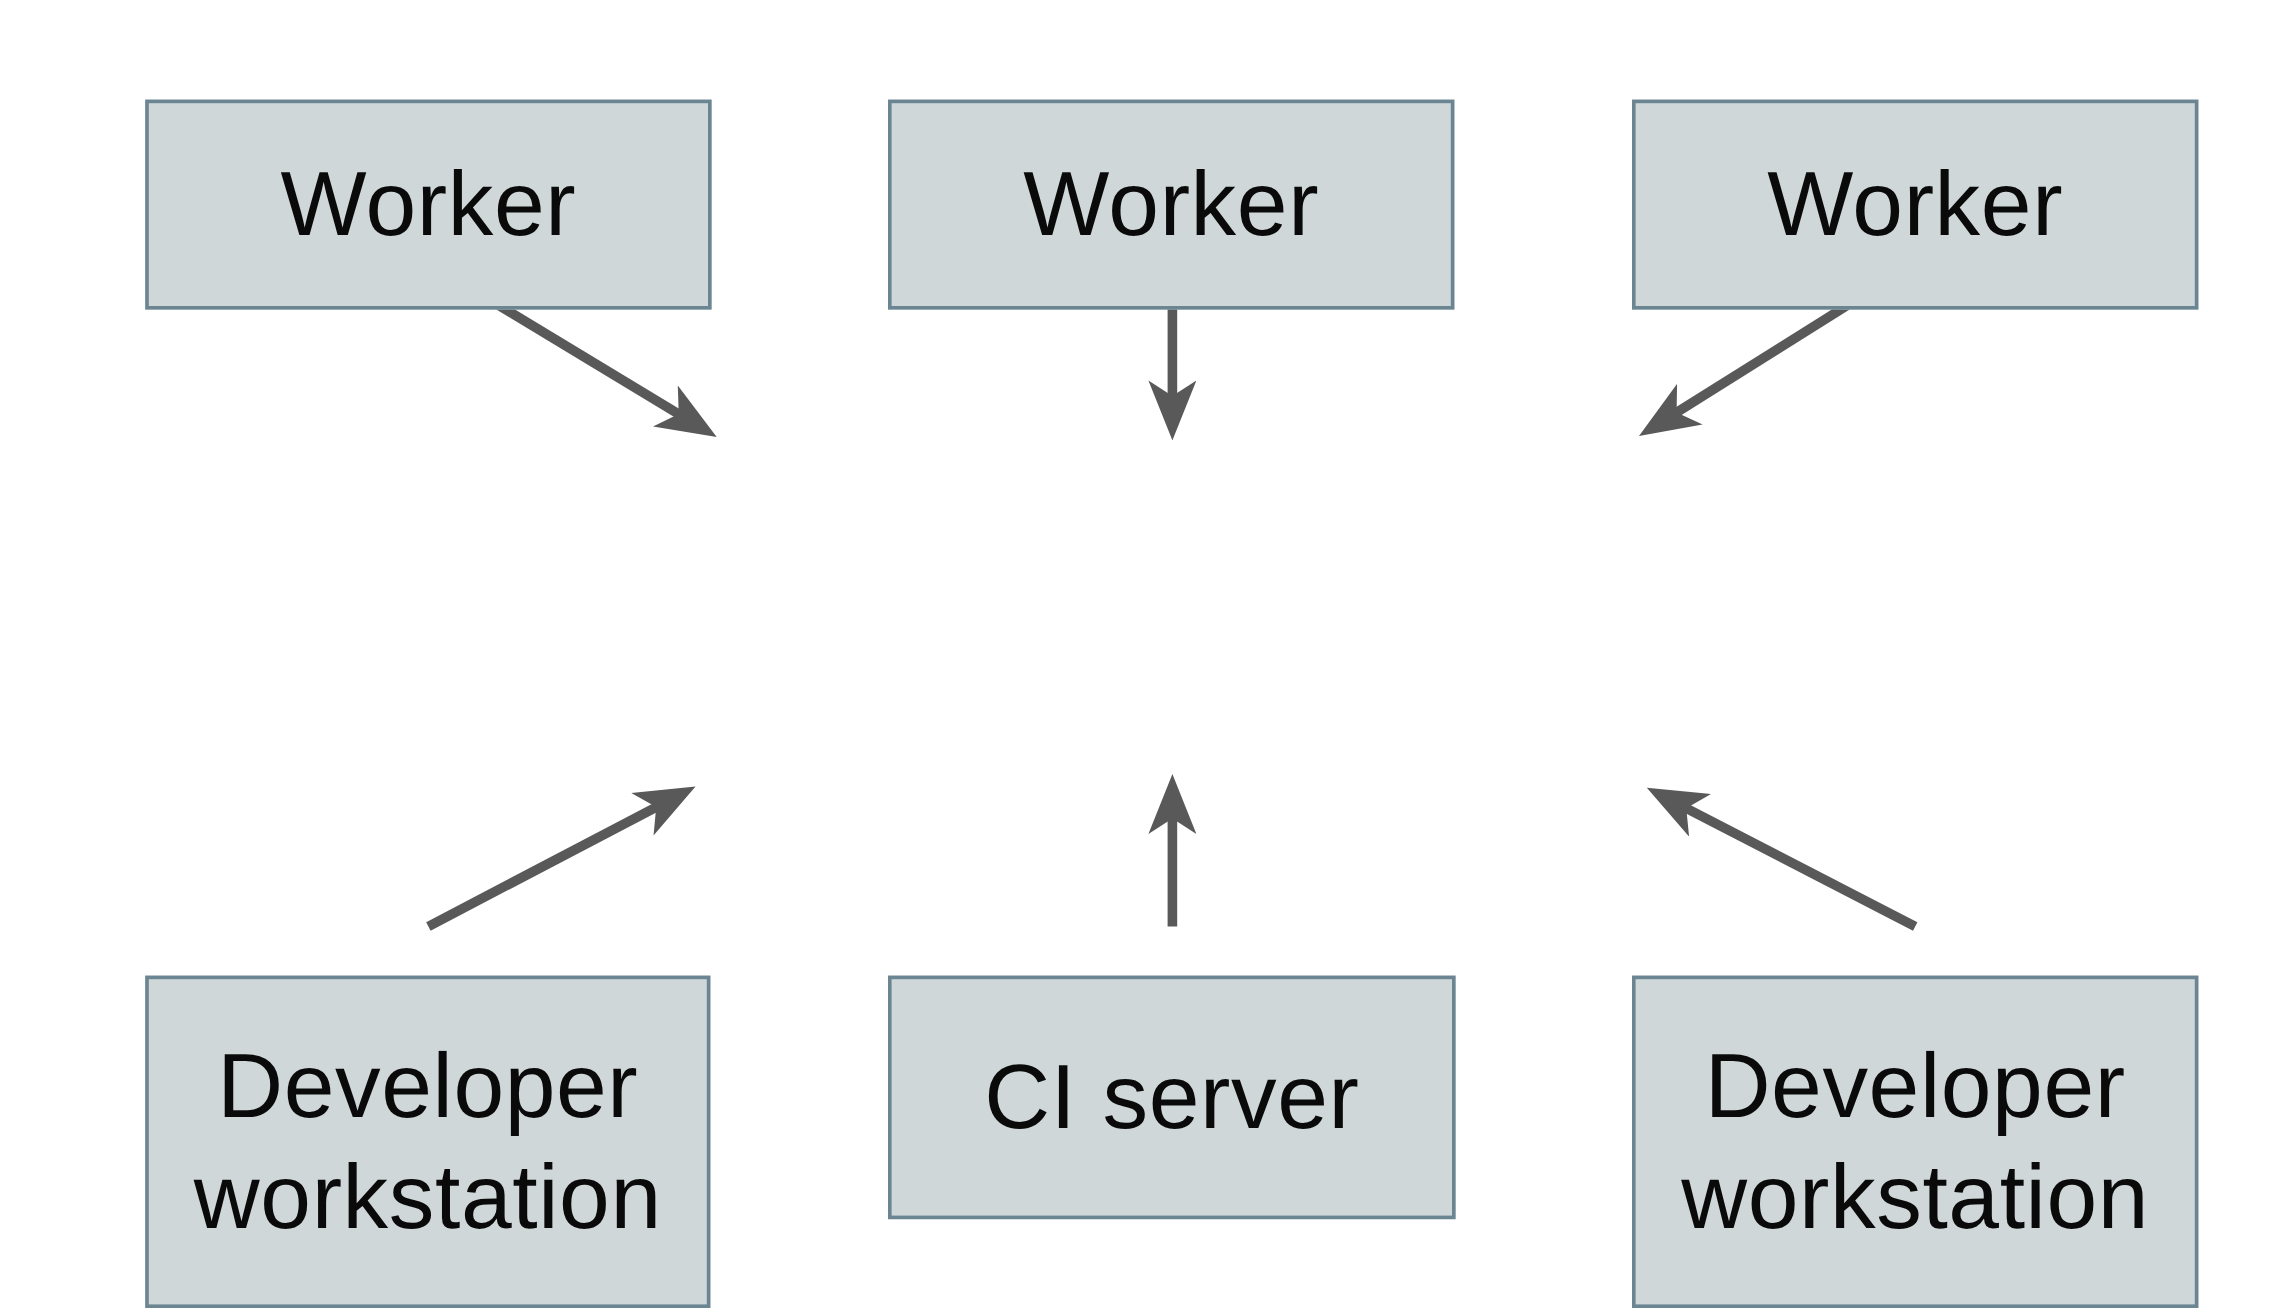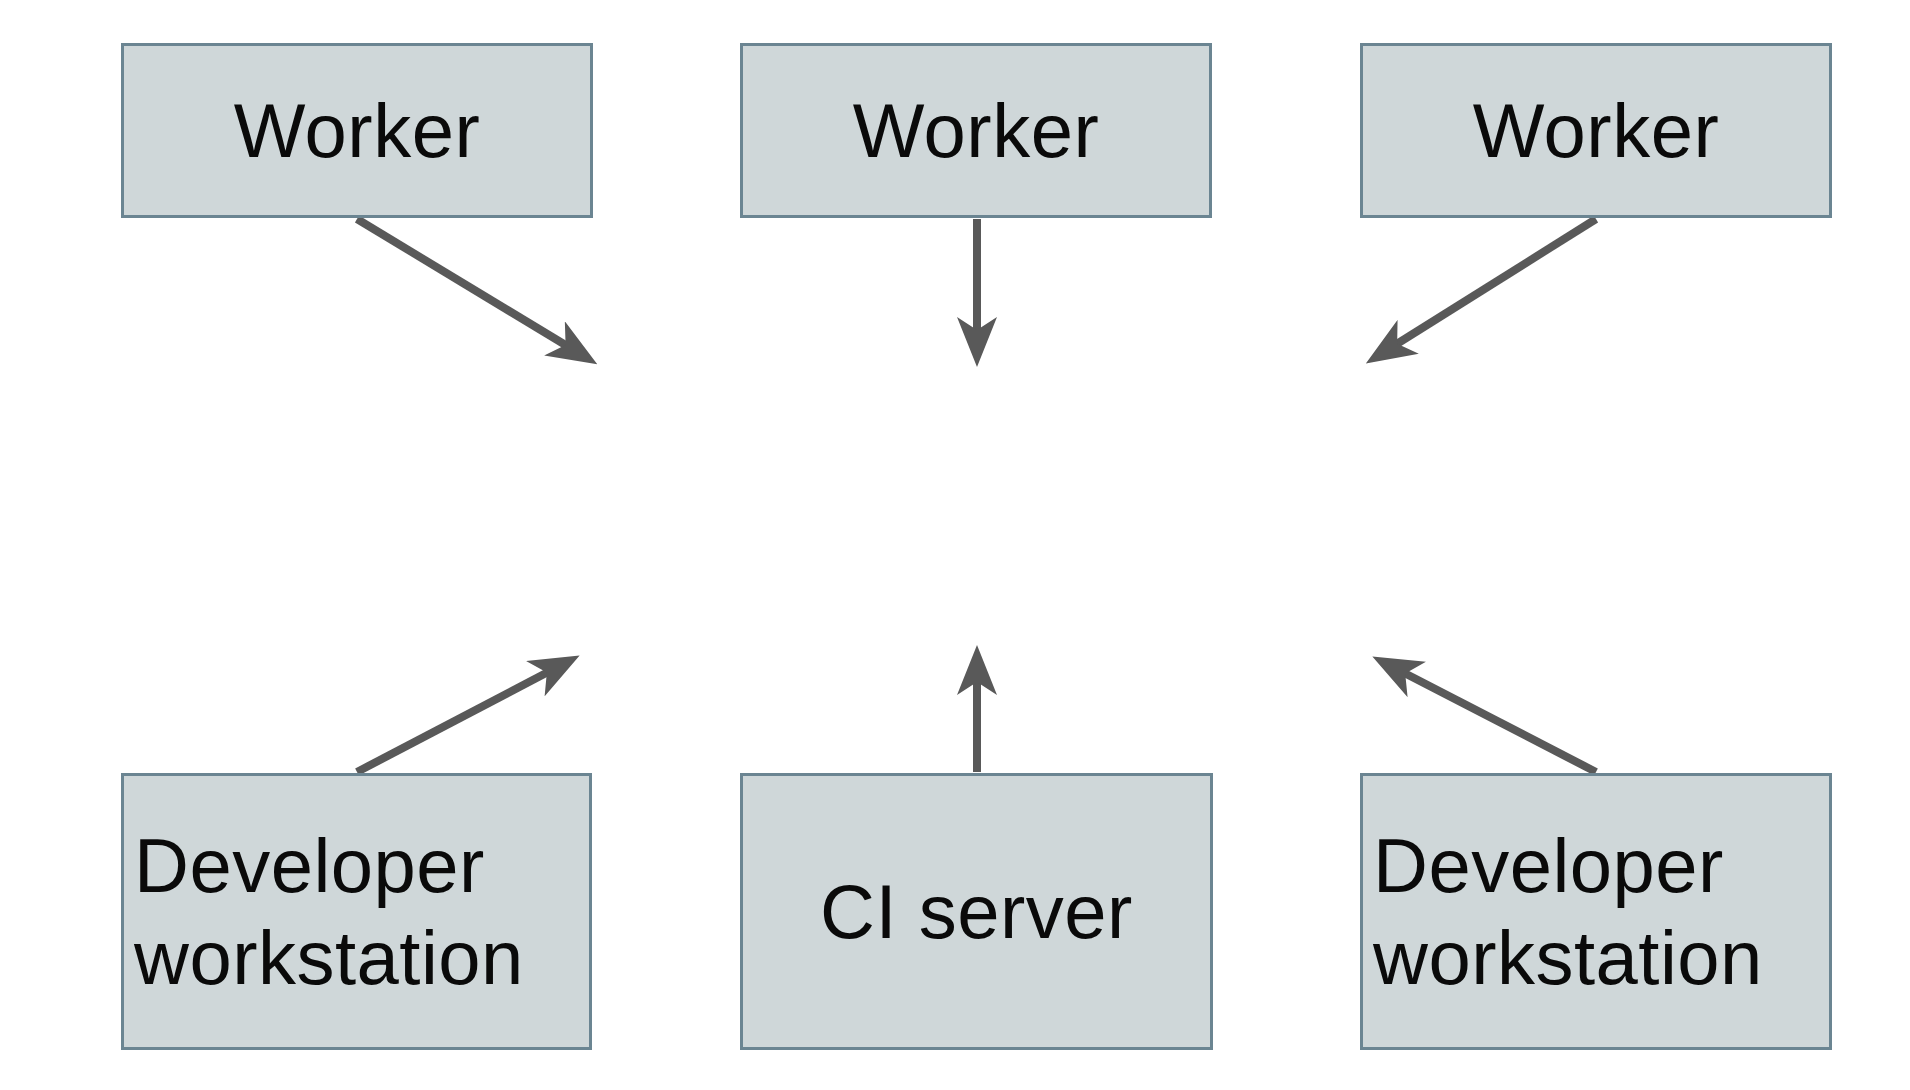--- a/index.html
+++ b/index.html
@@ -30,33 +30,34 @@
     stroke-width: 8;
   }
   .node {
     position: absolute;
     box-sizing: border-box;
     background: var(--node-fill);
     border: 3px solid var(--node-border);
     display: flex;
     align-items: center;
     justify-content: center;
-    text-align: left;
+    text-align: center;
     color: var(--text);
     font-size: 76px;
     line-height: 1.2;
     letter-spacing: 0.5px;
+    margin-top: 40px;
   }
   .node .label { display: block; padding: 0 10px; }
   #n-worker-1      { left: 121px;  top: 43px;  width: 472px; height: 175px; }
   #n-worker-2      { left: 740px;  top: 43px;  width: 472px; height: 175px; }
   #n-worker-3      { left: 1360px; top: 43px;  width: 472px; height: 175px; }
   #n-build-master  { left: 594px;  top: 369px; width: 766px; height: 277px; }
   #n-dev-left      { left: 121px;  top: 773px; width: 471px; height: 277px; }
-  #n-ci            { left: 740px;  top: 773px; width: 473px; height: 277px; }
+  #n-ci            { left: 740px;  top: 773px; width: 473px; height: 203px; }
   #n-dev-right     { left: 1360px; top: 773px; width: 472px; height: 277px; }
 </style>
 </head>
 <body>
 
 <div class="canvas">
 
   <svg class="edges-layer" viewBox="0 0 1910 1090" xmlns="http://www.w3.org/2000/svg">
     <defs>
       <marker id="arrowhead" markerUnits="userSpaceOnUse" markerWidth="50" markerHeight="40" refX="38" refY="20" orient="auto">

